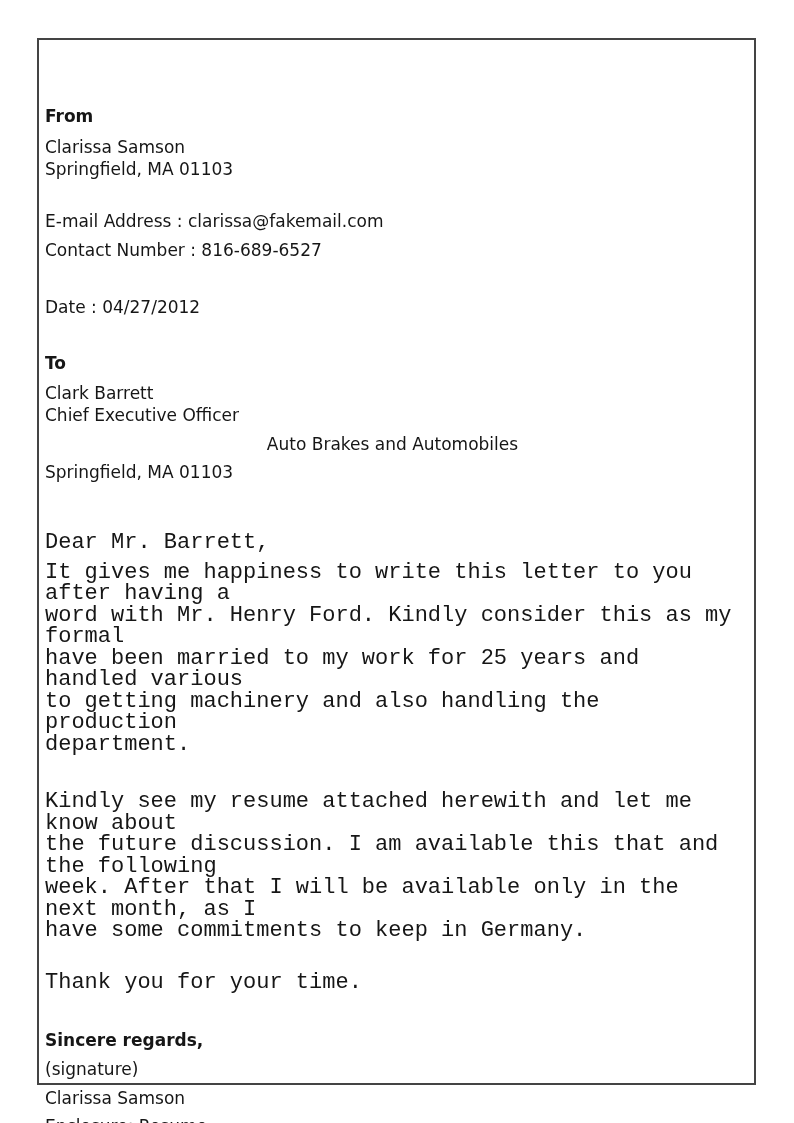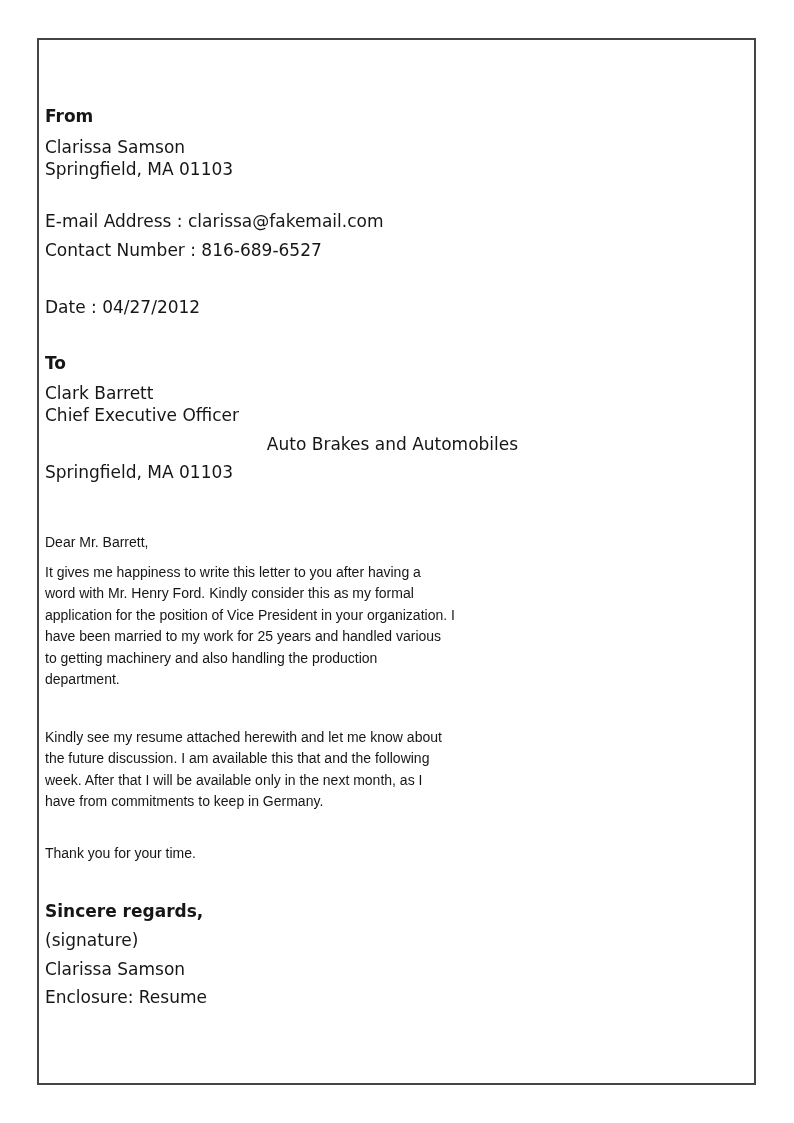--- a/index.html
+++ b/index.html
@@ -22,22 +22,22 @@
   }
   .content {
     padding: 64px 14px 0 6px;
   }
   .addr-font {
     font-family: "DejaVu Sans", sans-serif;
     font-size: 17px;
     line-height: 22px;
   }
   .body-font {
-    font-family: Liberation Sans, sans-serif;
-    font-size: 14px;
+    font-family: Liberation Mono, monospace;
+    font-size: 22px;
     line-height: 21.5px;
   }
   .section-label {
     font-family: "DejaVu Sans", sans-serif;
     font-size: 17px;
     font-weight: bold;
     line-height: 24px;
   }
   .line { display: block; }
 
@@ -86,30 +86,29 @@
 
     <p class="addr-font company-line">Auto Brakes and Automobiles</p>
     <p class="addr-font to-city-line">Springfield, MA 01103</p>
 
     <p class="body-font salutation">Dear Mr. Barrett,</p>
 
     <div class="paragraphs">
         <p class="body-font para">
           <span class="line">It gives me happiness to write this letter to you after having a</span>
           <span class="line">word with Mr. Henry Ford. Kindly consider this as my formal</span>
-          <span class="line">application for the position of Vice President in your organization. I</span>
           <span class="line">have been married to my work for 25 years and handled various</span>
           <span class="line">to getting machinery and also handling the production</span>
           <span class="line">department.</span>
         </p>
         <p class="body-font para">
           <span class="line">Kindly see my resume attached herewith and let me know about</span>
           <span class="line">the future discussion. I am available this that and the following</span>
           <span class="line">week. After that I will be available only in the next month, as I</span>
-          <span class="line">have from commitments to keep in Germany.</span>
+          <span class="line">have some commitments to keep in Germany.</span>
         </p>
       </div>
 
     <p class="body-font thanks-line">Thank you for your time.</p>
 
     <p class="addr-font closing-line">Sincere regards,</p>
     <p class="addr-font signature-line">(signature)</p>
     <p class="addr-font signature-name">Clarissa Samson</p>
     <p class="addr-font enclosure-line">Enclosure: Resume</p>
 

